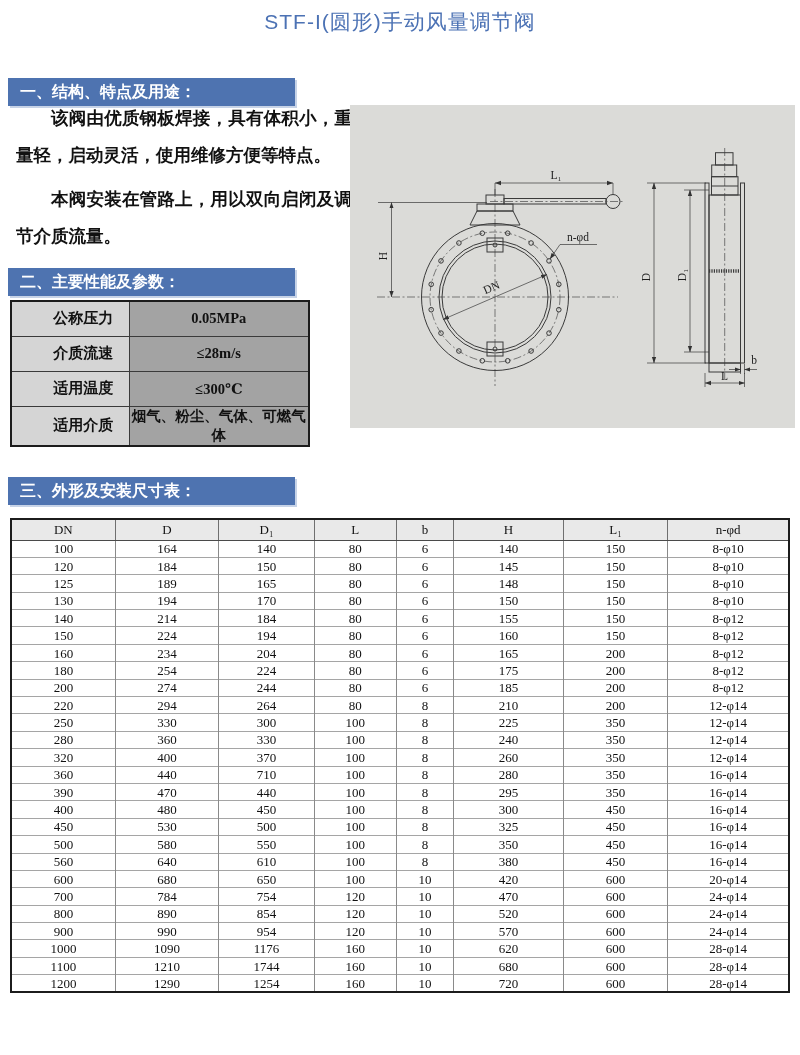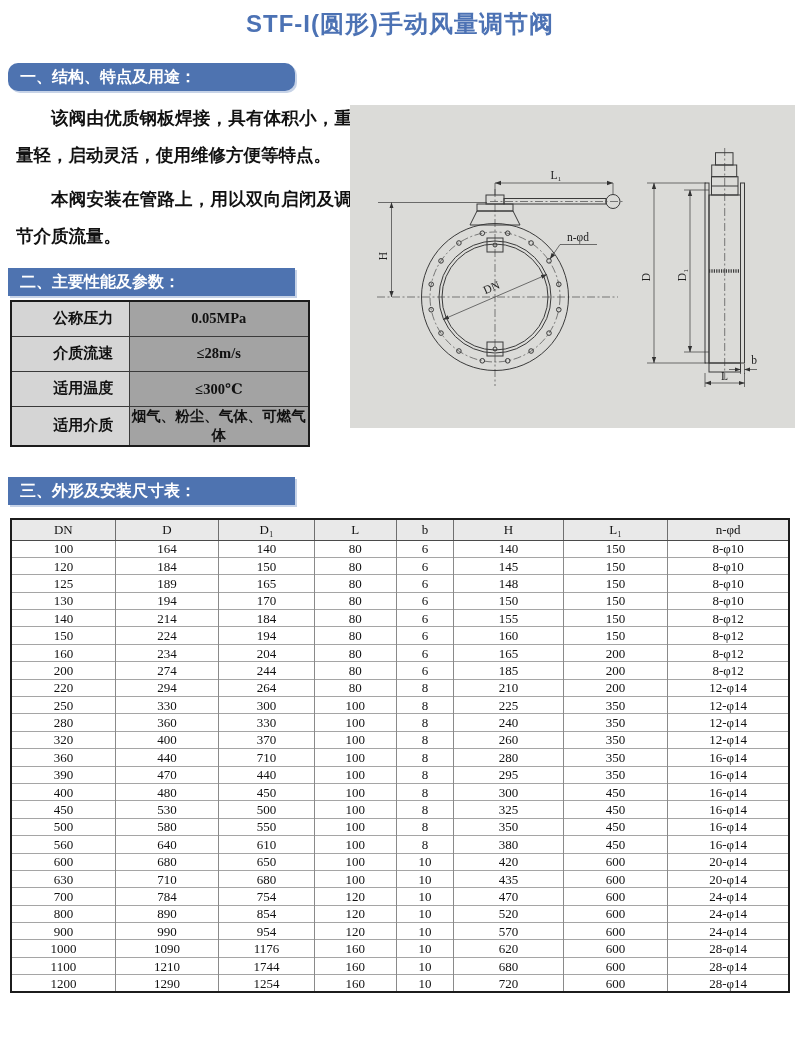--- a/index.html
+++ b/index.html
@@ -5,30 +5,30 @@
   * { margin:0; padding:0; box-sizing:border-box; }
   html,body { background:#ffffff; }
   .page {
     position:relative; width:800px; height:1055px; background:#ffffff;
     font-family:"Liberation Serif","DejaVu Serif",serif; color:#111;
     overflow:hidden;
   }
   .doc-title {
     position:absolute; top:8px; left:0; width:100%;
     text-align:center; font-family:"Liberation Sans","DejaVu Sans",sans-serif;
-    font-weight:bold; font-size:24px; letter-spacing:1px; color:#4c72b4;
+    font-weight:normal; font-size:21px; letter-spacing:1px; color:#4c72b4;
   }
   .section-bar {
     position:absolute; left:8px; width:287px; height:28px;
     background:#4e73b0; color:#ffffff;
     font-family:"Liberation Sans","DejaVu Sans",sans-serif;
     font-weight:bold; font-size:16px; line-height:28px; padding-left:12px;
     box-shadow:2px 2px 0 #c7d3e7;
   }
-  #bar1 { top:63px;border-radius:10px; }
+  #bar1 { top:78px; }
   #bar2 { top:268px; }
   #bar3 { top:477px; }
   .intro-text {
     position:absolute; left:16px; top:100px; width:336px;
     font-size:17.5px; font-weight:bold; line-height:37px;
     text-align:justify;
   }
   .intro-text p { text-indent:2em; margin-bottom:7px; }
   .diagram-box {
     position:absolute; left:350px; top:105px; width:445px; height:323px;
@@ -291,20 +291,30 @@
           <td>160</td>
           <td>234</td>
           <td>204</td>
           <td>80</td>
           <td>6</td>
           <td>165</td>
           <td>200</td>
           <td>8-φ12</td>
         </tr>
         <tr>
+          <td>180</td>
+          <td>254</td>
+          <td>224</td>
+          <td>80</td>
+          <td>6</td>
+          <td>175</td>
+          <td>200</td>
+          <td>8-φ12</td>
+        </tr>
+        <tr>
           <td>200</td>
           <td>274</td>
           <td>244</td>
           <td>80</td>
           <td>6</td>
           <td>185</td>
           <td>200</td>
           <td>8-φ12</td>
         </tr>
         <tr>
@@ -407,30 +417,20 @@
           <td>450</td>
           <td>16-φ14</td>
         </tr>
         <tr>
           <td>600</td>
           <td>680</td>
           <td>650</td>
           <td>100</td>
           <td>10</td>
           <td>420</td>
-          <td>600</td>
-          <td>20-φ14</td>
-        </tr>
-        <tr>
-          <td>630</td>
-          <td>710</td>
-          <td>680</td>
-          <td>100</td>
-          <td>10</td>
-          <td>435</td>
           <td>600</td>
           <td>20-φ14</td>
         </tr>
         <tr>
           <td>700</td>
           <td>784</td>
           <td>754</td>
           <td>120</td>
           <td>10</td>
           <td>470</td>

